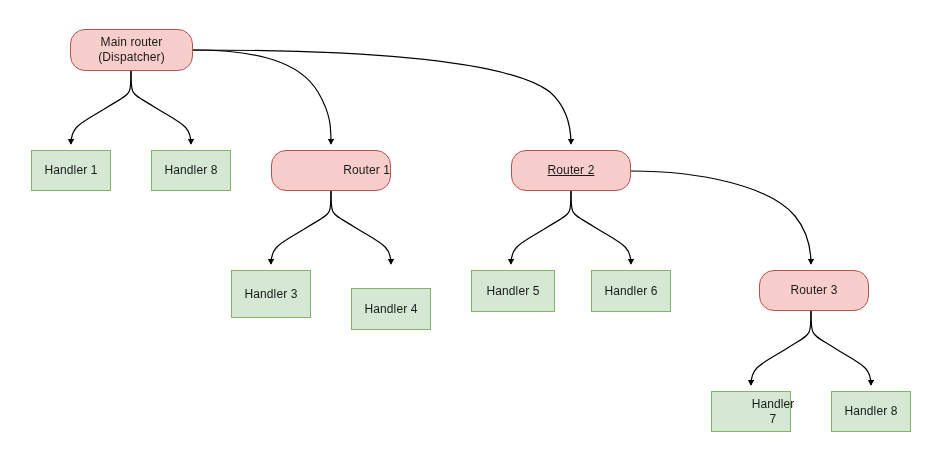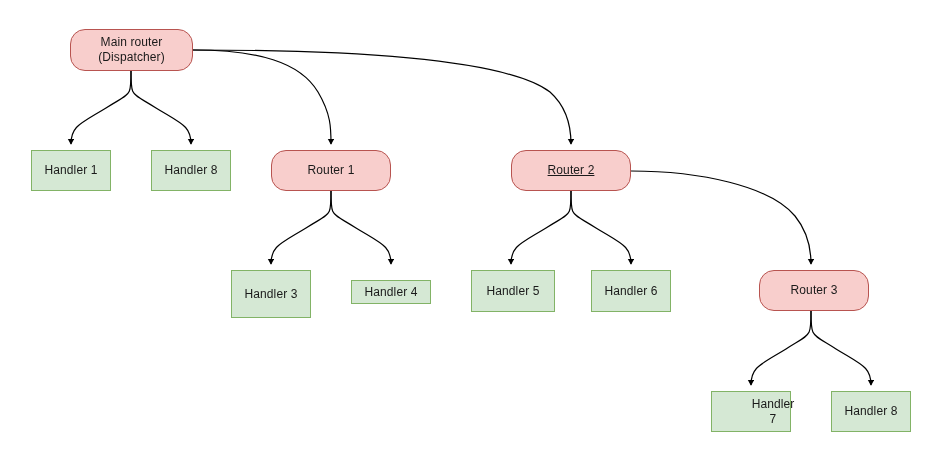--- a/index.html
+++ b/index.html
@@ -72,24 +72,24 @@
         <path d="M 811 311 C 811 338 811 333 786 349 C 760 365 751 367 751 385" fill="none" stroke="#000000" stroke-width="1.2" marker-end="url(#arrow)"></path>
         <path d="M 811 311 C 811 338 811 333 836 349 C 862 365 871 367 871 385" fill="none" stroke="#000000" stroke-width="1.2" marker-end="url(#arrow)"></path>
       </g>
   </svg>
 
   <div id="nodes">
       <div class="node router" style="left: 70px; top: 29px; width: 123px; height: 42px;"><span>Main router
 (Dispatcher)</span></div>
       <div class="node handler" style="left: 31px; top: 150px; width: 80px; height: 41px;"><span>Handler 1</span></div>
       <div class="node handler" style="left: 151px; top: 150px; width: 80px; height: 41px;"><span>Handler 8</span></div>
-      <div class="node router" style="left: 271px; top: 150px; width: 120px; height: 41px;"><span>Router 1</span></div>
+      <div class="node router" style="left: 271px; top: 150px; width: 120px; height: 41px; justify-content: flex-end;"><span>Router 1</span></div>
       <div class="node router" style="left: 511px; top: 150px; width: 120px; height: 41px; text-decoration: underline;"><span>Router 2</span></div>
       <div class="node handler" style="left: 231px; top: 270px; width: 80px; height: 48px;"><span>Handler 3</span></div>
-      <div class="node handler" style="left: 351px; top: 280px; width: 80px; height: 24px;"><span>Handler 4</span></div>
+      <div class="node handler" style="left: 351px; top: 288px; width: 80px; height: 42px;"><span>Handler 4</span></div>
       <div class="node handler" style="left: 471px; top: 270px; width: 84px; height: 42px;"><span>Handler 5</span></div>
       <div class="node handler" style="left: 591px; top: 270px; width: 80px; height: 42px;"><span>Handler 6</span></div>
       <div class="node router" style="left: 759px; top: 270px; width: 110px; height: 41px;"><span>Router 3</span></div>
       <div class="node handler" style="left: 711px; top: 391px; width: 80px; height: 41px; padding-left: 44px;"><span>Handler 7</span></div>
       <div class="node handler" style="left: 831px; top: 391px; width: 80px; height: 41px;"><span>Handler 8</span></div>
     </div>
 
 </div>
 
 </body></html>

